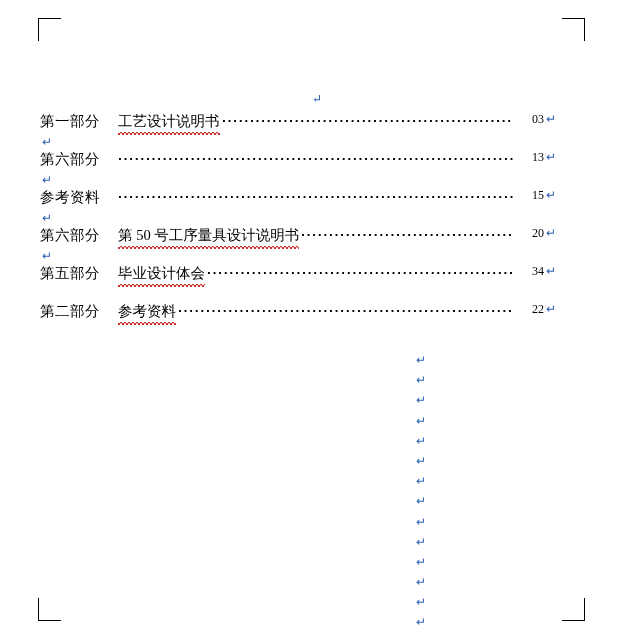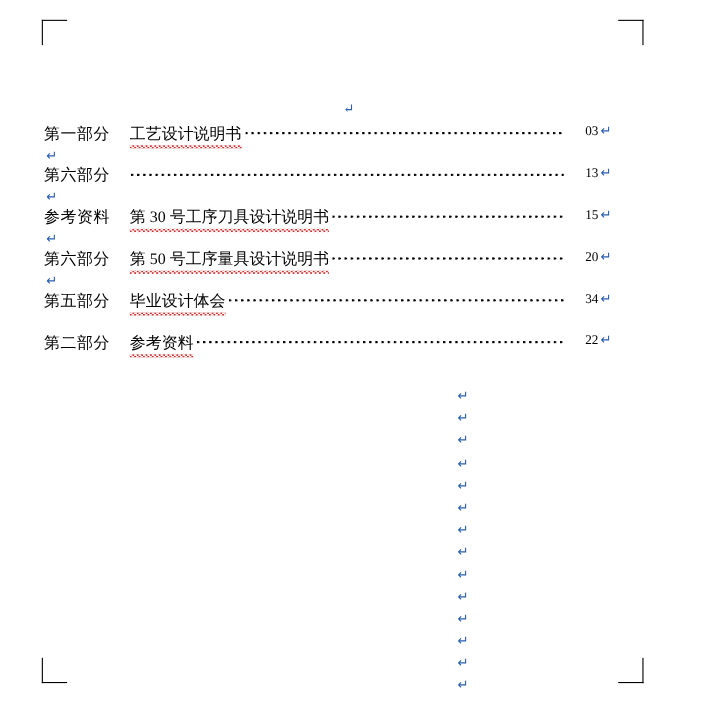--- a/index.html
+++ b/index.html
@@ -170,21 +170,20 @@
         <span class="part">第六部分</span>
         <span class="leader">
           <span class="dots"></span>
         </span>
         <span class="pageno">13</span>
         <span class="rowmark pilcrow">↵</span>
       </div>
       <div class="toc-gap"><span class="pilcrow">↵</span></div>
       <div class="toc-row">
         <span class="part">参考资料</span>
-        <span class="entry"><span>第 30 号工序刀具设计说明书</span><span class="squig"></span></span>
         <span class="leader">
           <span class="dots"></span>
         </span>
         <span class="pageno">15</span>
         <span class="rowmark pilcrow">↵</span>
       </div>
       <div class="toc-gap"><span class="pilcrow">↵</span></div>
       <div class="toc-row">
         <span class="part">第六部分</span>
         <span class="entry"><span>第 50 号工序量具设计说明书</span><span class="squig"></span></span>

